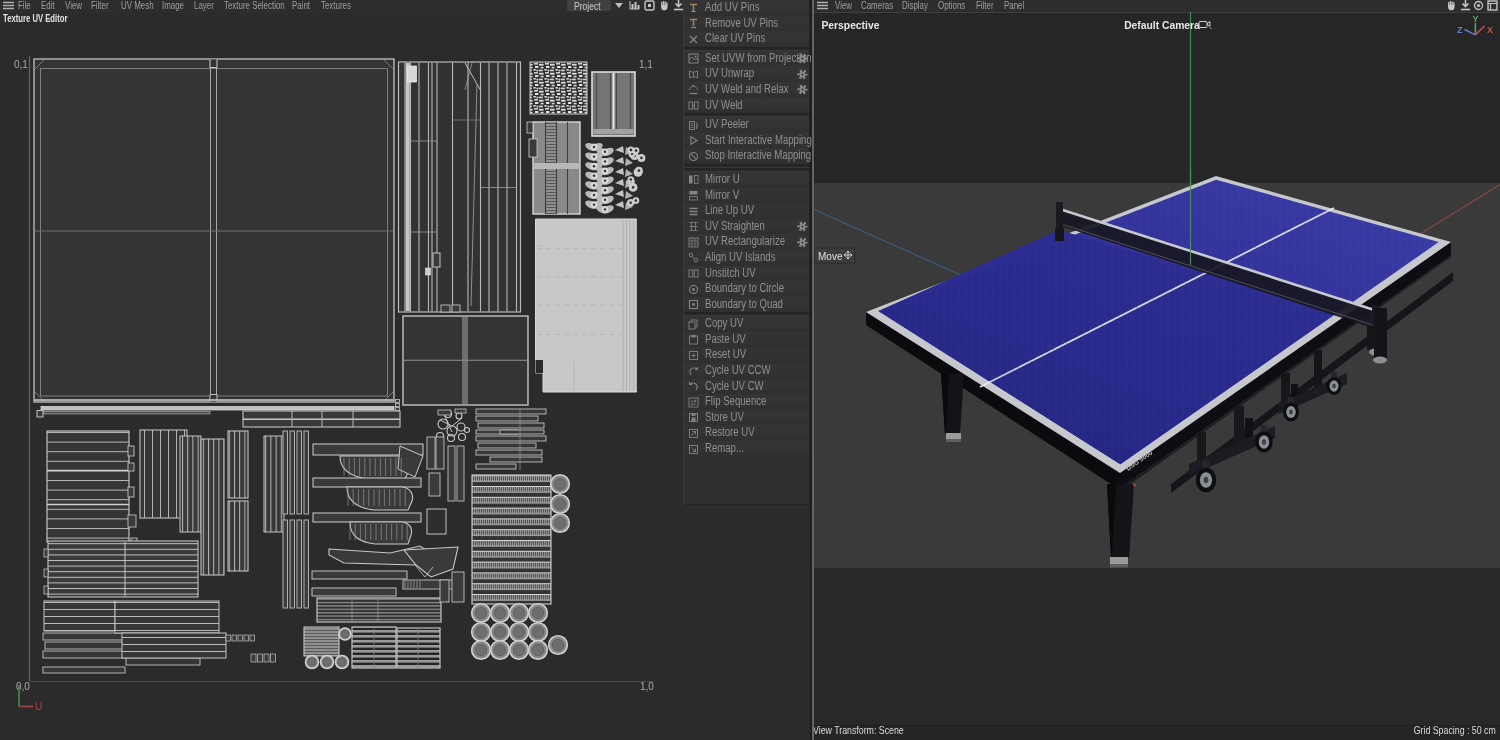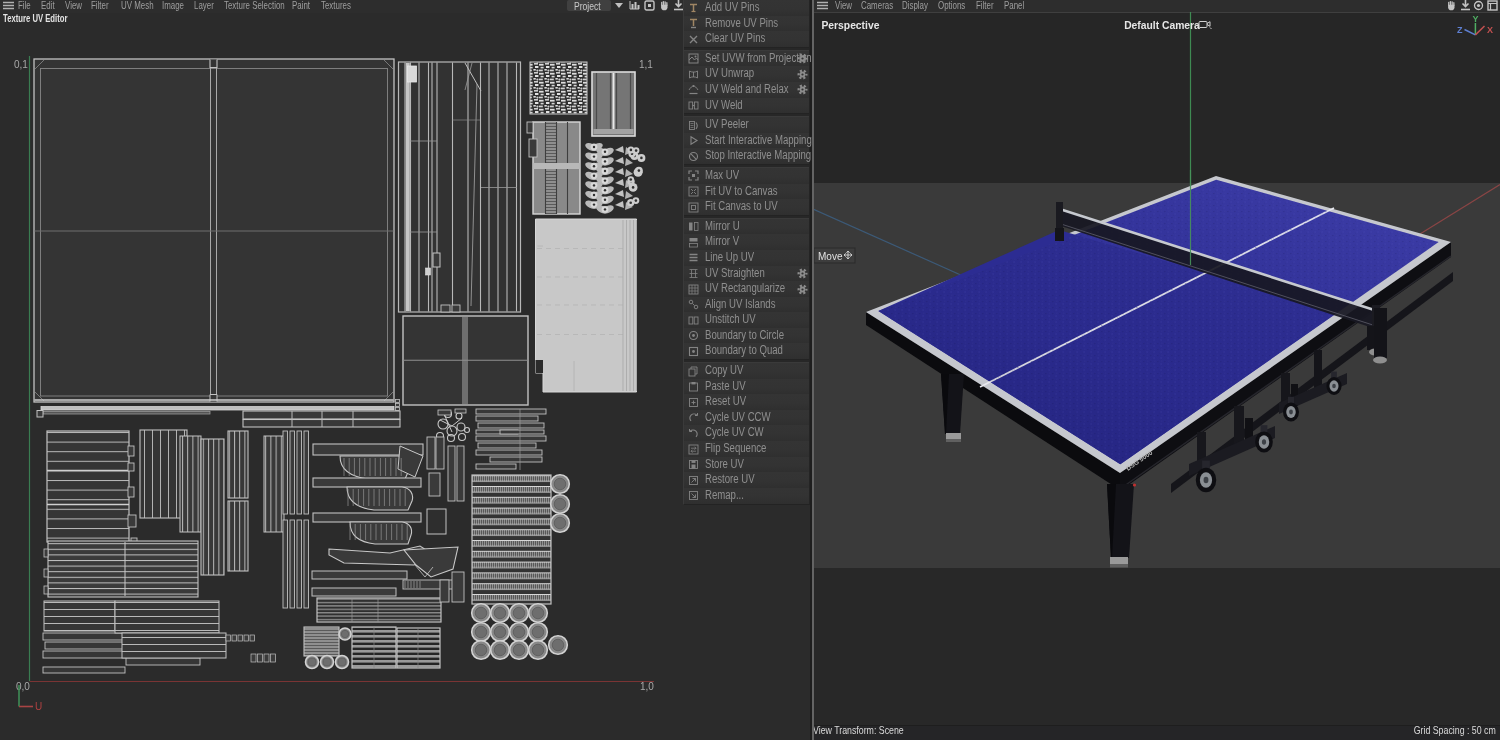--- a/index.html
+++ b/index.html
@@ -726,43 +726,20 @@
       </div>
       <div class="mi">
         <svg class="ic" width="11" height="11" viewBox="0 0 11 11">
           <circle cx="5.5" cy="5.5" r="4" fill="none" stroke="#848484" stroke-width="1.1"></circle>
           <path d="M2.7 2.7l5.6 5.6" stroke="#848484" stroke-width="1.1"></path>
         </svg>
         <span class="lb">Stop Interactive Mapping</span>
       </div>
     </div>
     <div class="msep"></div>
-    <div class="mgroup">
-      <div class="mi">
-        <svg class="ic" width="11" height="11" viewBox="0 0 11 11">
-          <path d="M1 4V1h3M7 1h3v3M10 7v3H7M4 10H1V7" stroke="#848484" fill="none" stroke-width="1.2"></path>
-          <rect x="4" y="4" width="3" height="3" fill="#848484"></rect>
-        </svg>
-        <span class="lb">Max UV</span>
-      </div>
-      <div class="mi">
-        <svg class="ic" width="11" height="11" viewBox="0 0 11 11">
-          <rect x="1" y="1" width="9" height="9" fill="none" stroke="#848484" stroke-width="0.9"></rect>
-          <path d="M3 3l2 2m3-2L6 5m0 1l2 2M5 6L3 8" stroke="#848484" stroke-width="0.9"></path>
-        </svg>
-        <span class="lb">Fit UV to Canvas</span>
-      </div>
-      <div class="mi">
-        <svg class="ic" width="11" height="11" viewBox="0 0 11 11">
-          <rect x="1" y="1" width="9" height="9" fill="none" stroke="#848484" stroke-width="0.9"></rect>
-          <rect x="3.5" y="3.5" width="4" height="4" fill="none" stroke="#848484" stroke-width="0.9"></rect>
-        </svg>
-        <span class="lb">Fit Canvas to UV</span>
-      </div>
-    </div>
     <div class="msep"></div>
     <div class="mgroup">
       <div class="mi">
         <svg class="ic" width="11" height="11" viewBox="0 0 11 11">
           <rect x="1" y="1.5" width="3.5" height="8" fill="#848484"></rect>
           <rect x="6.5" y="1.5" width="3.5" height="8" fill="none" stroke="#848484" stroke-width="0.8"></rect>
         </svg>
         <span class="lb">Mirror U</span>
       </div>
       <div class="mi">

